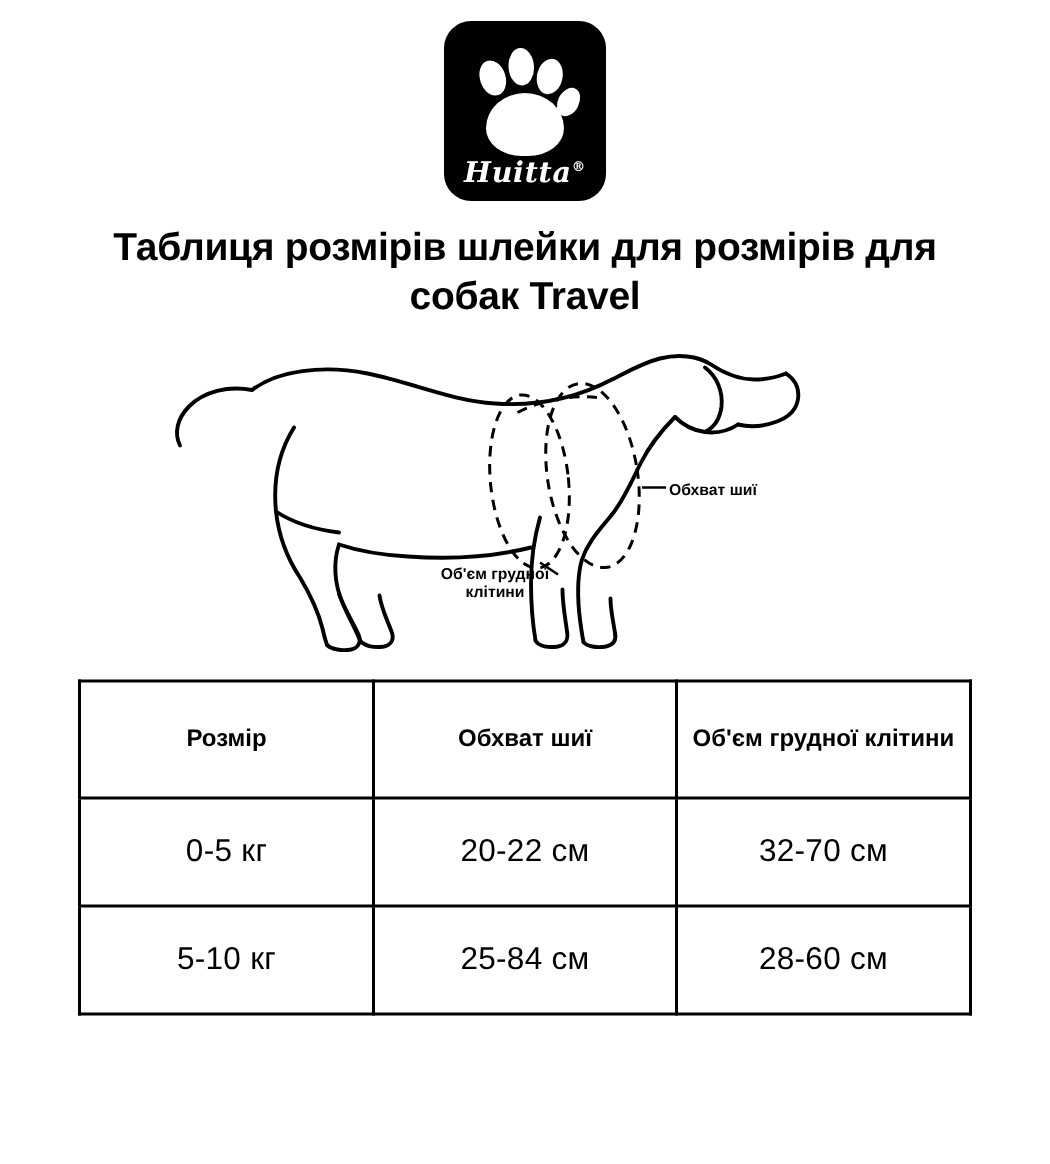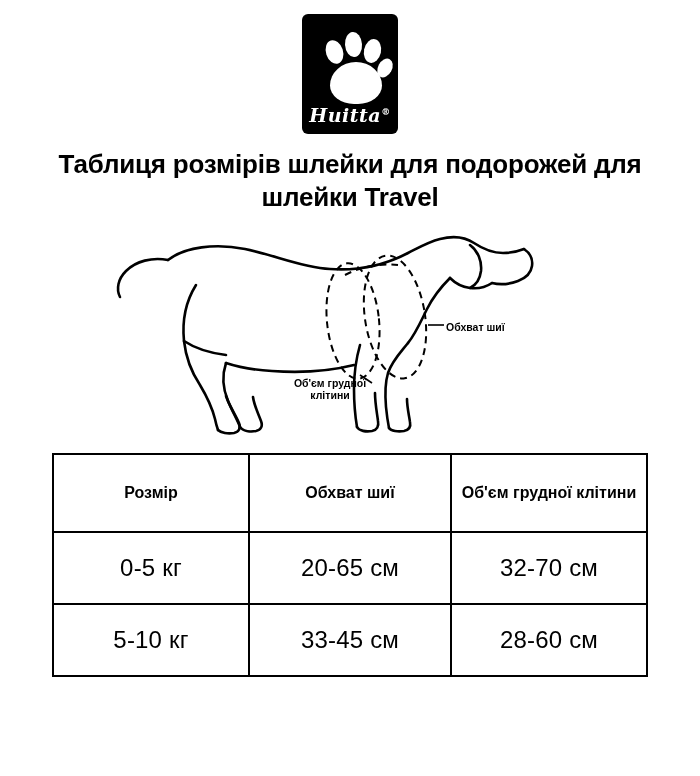--- a/index.html
+++ b/index.html
@@ -16,24 +16,24 @@
     overflow: hidden;
   }
 
   
   .logo-wrap {
     display: flex;
     justify-content: center;
     padding-top: 14px;
   }
   .logo {
-    width: 96px;
+    width: 108px;
     height: 120px;
     background: #000000;
-    border-radius: 6px;
+    border-radius: 18px;
     position: relative;
   }
   .paw-pad {
     position: absolute;
     background: #ffffff;
     border-radius: 50%;
   }
   .paw-main {
     left: 28px;
     top: 48px;
@@ -110,21 +110,21 @@
     vertical-align: middle;
   }
   table.size-table th {
     font-size: 16px;
     font-weight: bold;
     height: 68px;
     line-height: 1.25;
     padding: 4px 6px;
   }
   table.size-table td {
-    font-size: 24px;
+    font-size: 21px;
     height: 66px;
     padding: 2px 4px;
     letter-spacing: 0.2px;
   }
   col.c1 { width: 33%; }
   col.c2 { width: 34%; }
   col.c3 { width: 33%; }
 </style>
 </head>
 <body>
@@ -135,21 +135,21 @@
     <span class="paw-pad toe1"></span>
     <span class="paw-pad toe2"></span>
     <span class="paw-pad toe3"></span>
     <span class="paw-pad toe4"></span>
     <div class="logo-word">
       <span>Huitta</span><span class="tm">®</span>
     </div>
   </div>
 </div>
 
-<div class="title">Таблиця розмірів шлейки для подорожей для шлейки Travel</div>
+<div class="title">Таблиця розмірів шлейки для розмірів для собак Travel</div>
 
 <div class="illustration">
   <svg width="700" height="222" viewBox="0 0 700 222">
     <g fill="none" stroke="#000" stroke-width="2.6" stroke-linecap="round" stroke-linejoin="round">
 
       <path d="M168 35 C185 22 215 18 245 24 C275 30 300 42 330 44 C358 46 385 40 408 28 C418 23 428 17 440 14 C452 11 465 12 474 18 C483 24 492 28 503 28 C512 28 519 26 524 24"></path>
 
       <path d="M524 24 C530 28 533 34 532 41 C531 48 526 53 518 56 C510 59 500 60 492 58"></path>
 
       <path d="M492 58 C486 62 478 64 470 63 C462 62 455 58 450 53"></path>
@@ -205,23 +205,23 @@
     <thead>
       <tr>
         <th>Розмір</th>
         <th>Обхват шиї</th>
         <th>Об'єм грудної клітини</th>
       </tr>
     </thead>
     <tbody>
       <tr>
         <td>0-5 кг</td>
-        <td>20-65 см</td>
+        <td>20-22 см</td>
         <td>32-70 см</td>
       </tr>
       <tr>
         <td>5-10 кг</td>
-        <td>33-45 см</td>
+        <td>25-84 см</td>
         <td>28-60 см</td>
       </tr>
     </tbody>
   </table>
 </div>
 
 </body></html>

